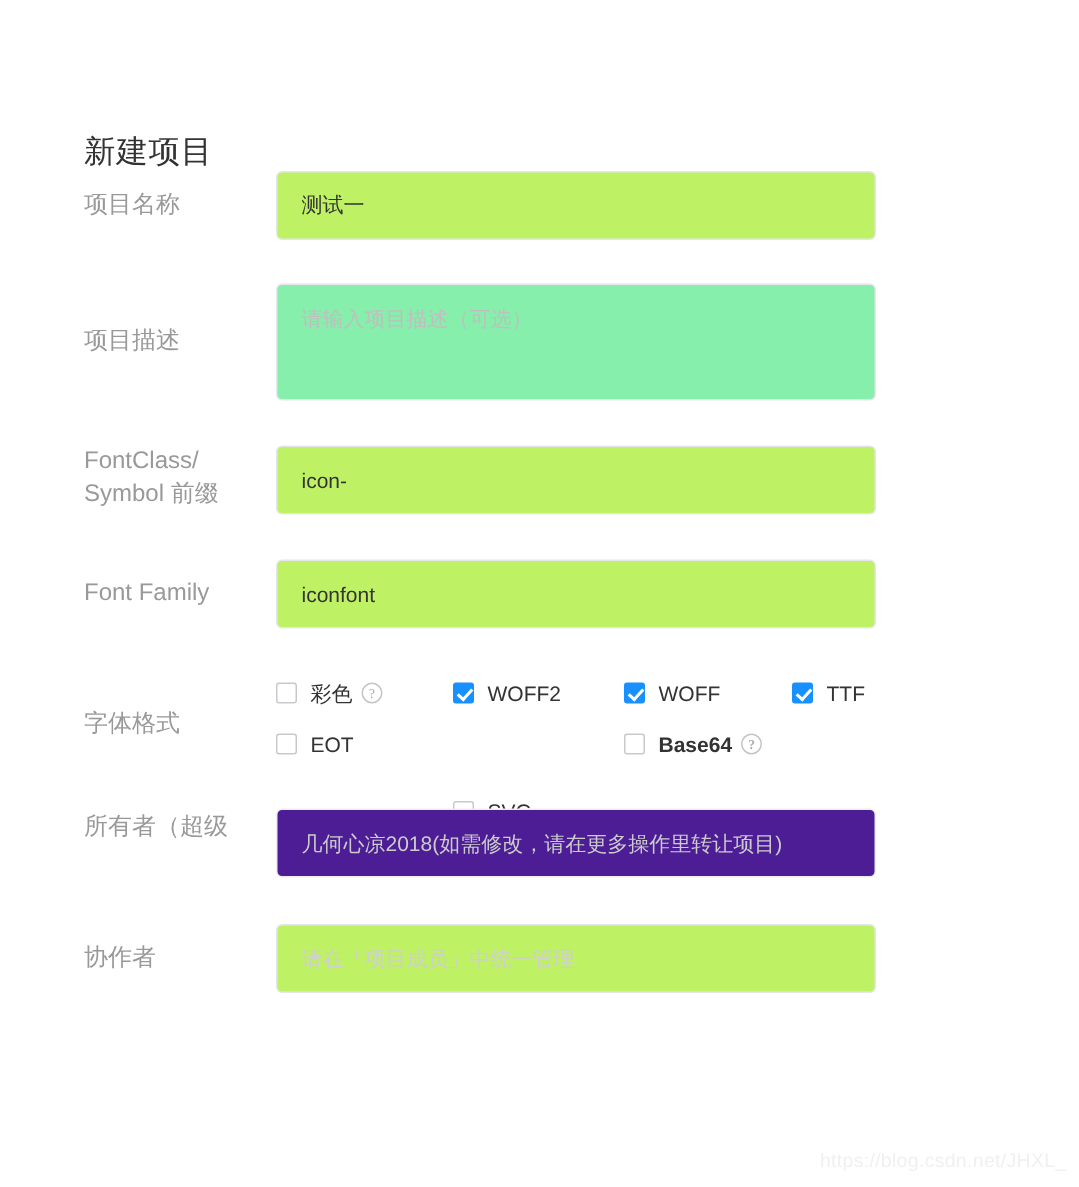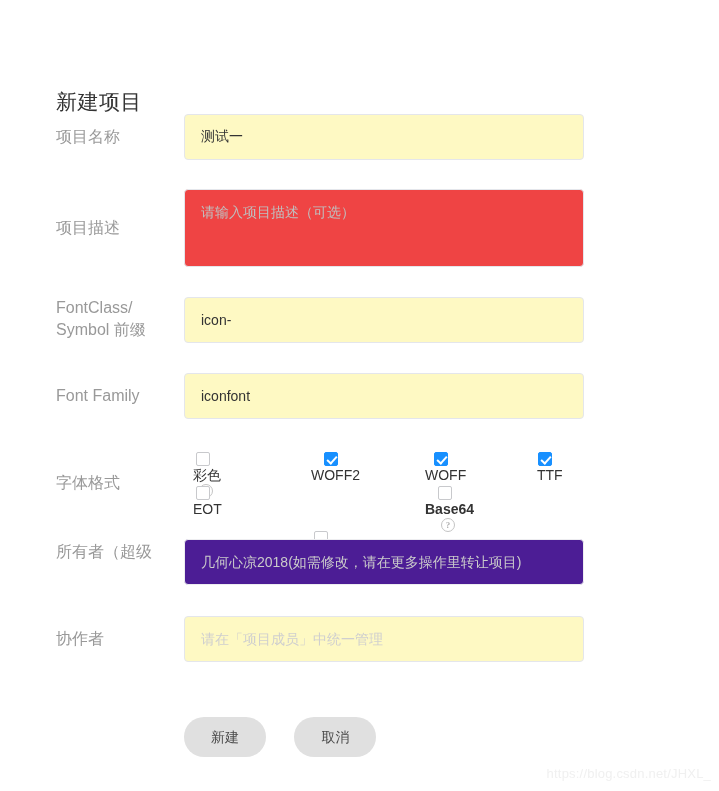--- a/index.html
+++ b/index.html
@@ -64,21 +64,21 @@
     position: absolute;
     left: 128px;
     width: 400px;
   }
 
   .txt-input {
     width: 400px;
     height: 46px;
     border: 1px solid #e4e6eb;
     border-radius: 4px;
-    background: #fef9c3;
+    background: #bef264;
     font-size: 14px;
     color: #333333;
     padding: 0 16px;
     font-family: inherit;
     outline: none;
     line-height: 44px;
   }
   .txt-input::placeholder { color: #cfcfcf; }
 
   .txt-input.disabled {
@@ -86,21 +86,21 @@
     border-color: #ededf0;
     color: #c9c9c9;
   }
   .txt-input.disabled::placeholder { color: #cbcbcb; }
 
   .txt-area {
     width: 400px;
     height: 78px;
     border: 1px solid #e4e6eb;
     border-radius: 4px;
-    background: #ef4444;
+    background: #86efac;
     font-size: 14px;
     color: #333333;
     padding: 12px 16px;
     font-family: inherit;
     outline: none;
     resize: none;
     line-height: 20px;
   }
   .txt-area::placeholder { color: #bfbfbf; }
 
@@ -115,21 +115,20 @@
     position: relative;
     height: 34px;
   }
   .cbx {
     position: absolute;
     display: flex;
     align-items: center;
     height: 20px;
     top: 2px;
     cursor: pointer;
-    flex-direction: column;
   }
   .cbx-box {
     width: 14px;
     height: 14px;
     border: 1px solid #c8c9cc;
     border-radius: 2px;
     background: #fff;
     display: inline-block;
     position: relative;
     flex: 0 0 auto;
@@ -299,20 +298,16 @@
 
     <div class="form-row" style="top:616px;">
       <div class="form-label" style="top:12px;">协作者</div>
       <div class="field">
         <input class="txt-input" type="text" placeholder="请在「项目成员」中统一管理" style="">
       </div>
     </div>
 
   </div>
 
-  <div class="actions">
-    <button class="btn">新建</button>
-    <button class="btn">取消</button>
-  </div>
 
   <div class="watermark">https://blog.csdn.net/JHXL_</div>
 
 </div>
 
 </body></html>

